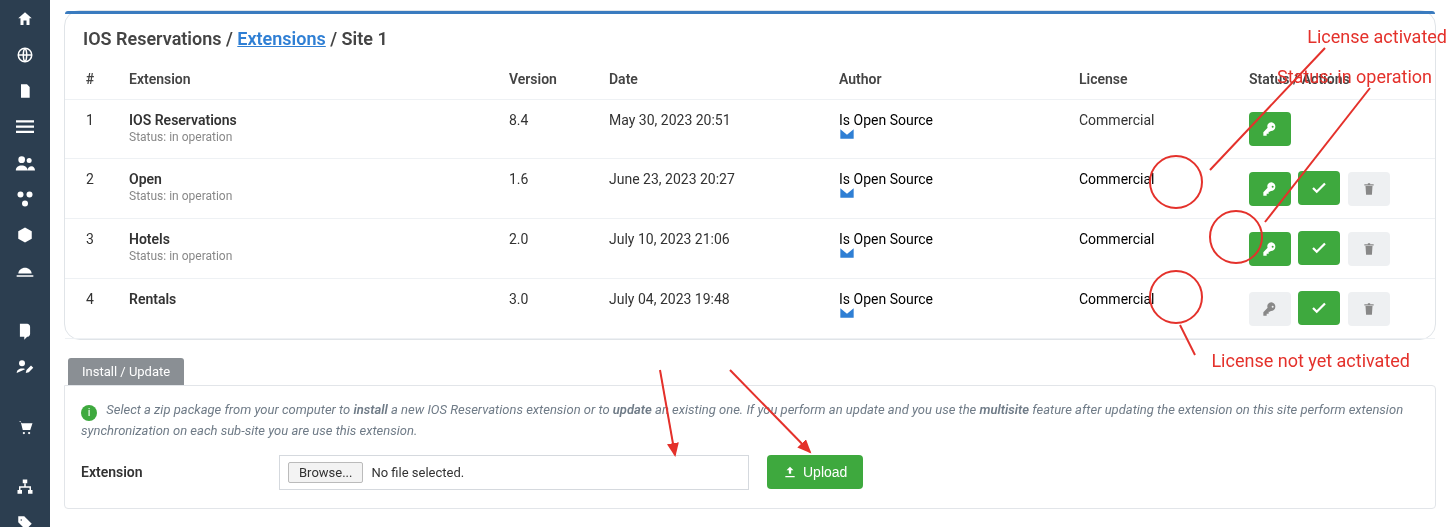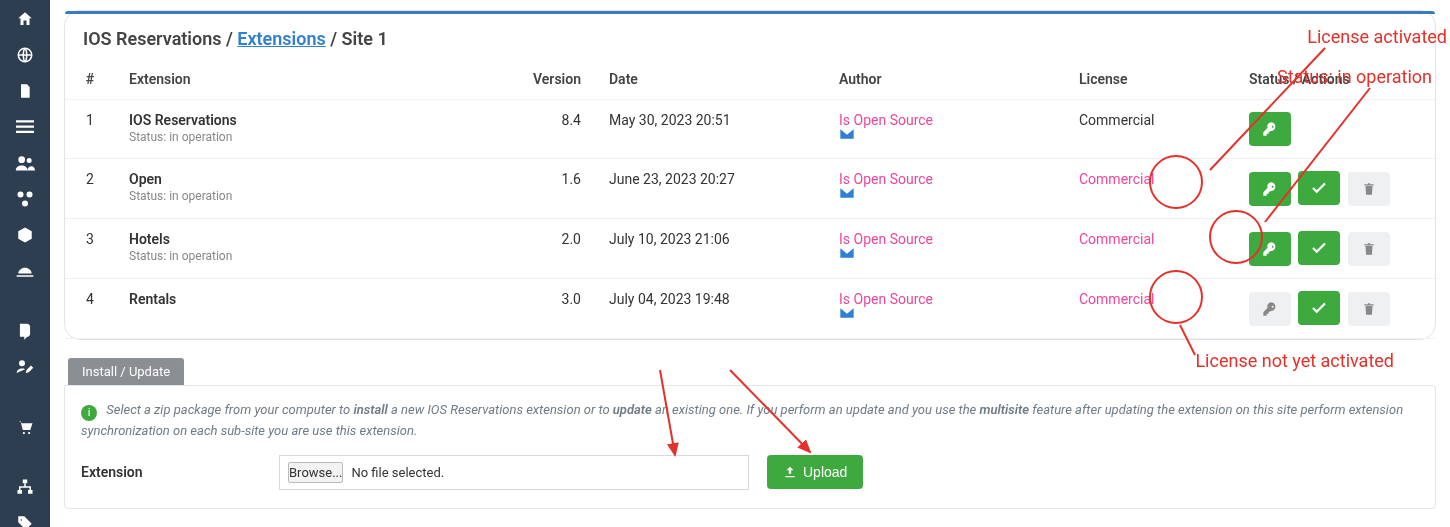--- a/index.html
+++ b/index.html
@@ -11,44 +11,44 @@
 .main { flex: 1; padding: 10px 14px 10px 14px; position: relative; }
 .card { border: 1px solid #e0e4e8; border-radius: 16px; margin-bottom: 18px; }
 .card-top { height: 3px; background: #3a7bbf; border-radius: 4px 4px 0 0; }
 .breadcrumb { padding: 14px 18px 10px 18px; font-size: 18px; font-weight: 600; color: #444; }
 .breadcrumb a { color: #2f7fd4; }
 table { width: 100%; border-collapse: collapse; }
 th, td { text-align: left; padding: 12px 14px; border-bottom: 1px solid #eef1f4; vertical-align: top; }
 th { font-size: 14px; font-weight: 600; color: #444; }
 td { font-size: 14px; }
 .col-num { width: 50px; text-align: center; }
-.col-ver { width: 100px; text-align: right; }
+.col-ver { width: 100px; text-align: left; }
 .col-date { width: 230px; }
 .col-author { width: 240px; }
 .col-license { width: 170px; }
 .col-actions { width: 200px; }
 .ext-name { font-weight: 600; display: block; }
 .ext-status { font-size: 12px; color: #888; }
-.link { color: #ec4899; cursor: pointer; }
+.link { color: #000000; cursor: pointer; }
 .mail-icon { color: #2f7fd4; margin-left: 8px; }
 .btn { display: inline-flex; align-items: center; justify-content: center; border: none; border-radius: 4px; cursor: pointer; width: 42px; height: 34px; margin-right: 4px; }
 .btn-green { background: #3ea93e; color: #fff; }
 .btn-gray { background: #eef0f2; color: #888; }
 .btn-upload { background: #3ea93e; color: #fff; padding: 8px 16px; width: auto; font-size: 14px; gap: 6px; }
 .annot { position: absolute; color: #e4312b; font-size: 18px; font-weight: 400; pointer-events: none; }
 .annot-line { position: absolute; pointer-events: none; }
 .panel-label { display: inline-block; background: #8a8f94; color: #fff; padding: 6px 14px; font-size: 13px; border-radius: 3px 3px 0 0; margin-left: 4px; }
 .panel-body { border: 1px solid #e2e5e9; padding: 14px 16px 18px 16px; border-radius: 0 4px 4px 4px; }
 .info-text { font-style: italic; color: #6f7b87; font-size: 13px; line-height: 1.5; margin-bottom: 14px; }
 .info-text strong { font-weight: 600; }
 .info-icon { display: inline-flex; width: 16px; height: 16px; border-radius: 50%; background: #3ea93e; color: #fff; font-size: 11px; align-items: center; justify-content: center; font-style: normal; margin-right: 6px; vertical-align: -2px; }
 .upload-row { display: flex; align-items: center; gap: 18px; }
 .upload-label { font-weight: 600; width: 180px; }
 .file-box { border: 1px solid #d5d9de; padding: 6px 8px; width: 470px; display: flex; align-items: center; gap: 8px; font-size: 13px; background: #fff; }
-.browse-btn { border: 1px solid #bbb; background: #f3f3f3; padding: 2px 0; font-size: 13px; border-radius: 2px; cursor: pointer; }
+.browse-btn { border: 1px solid #bbb; background: #f3f3f3; padding: 2px 10px; font-size: 13px; border-radius: 2px; cursor: pointer; }
 svg { display: block; }
 .circle-annot { position: absolute; border: 2.5px solid #e4312b; border-radius: 50%; pointer-events: none; }
 </style>
 </head>
 <body>
 
 <div class="layout">
   <div class="sidebar">
     <div class="s-icon">
         <svg width="18" height="18" viewBox="0 0 24 24" fill="currentColor">
@@ -307,21 +307,21 @@
                 <path d="M12 3l6 6h-4v6h-4V9H6zM4 19h16v2H4z"></path>
               </svg>
             <span>Upload</span>
           </button>
         </div>
       </div>
     </div>
 
     <div class="annot" style="top:26px; right:3px;">License activated</div>
     <div class="annot" style="top:66px; right:18px;">Status: in operation</div>
-    <div class="annot" style="top:350px; right:56px;">License not yet activated</div>
+    <div class="annot" style="top:350px; right:40px;">License not yet activated</div>
 
     <div class="circle-annot" style="top:155px; left:1099px; width:54px; height:54px;"></div>
     <div class="circle-annot" style="top:210px; left:1159px; width:54px; height:54px;"></div>
     <div class="circle-annot" style="top:270px; left:1099px; width:54px; height:54px;"></div>
 
     <svg class="annot-line" style="top:0; left:0;" width="1400" height="520">
       <defs>
           <marker id="arr" markerWidth="8" markerHeight="8" refX="6" refY="3" orient="auto">
             <path d="M0,0 L7,3 L0,6 z" fill="#e4312b"></path>
           </marker>

